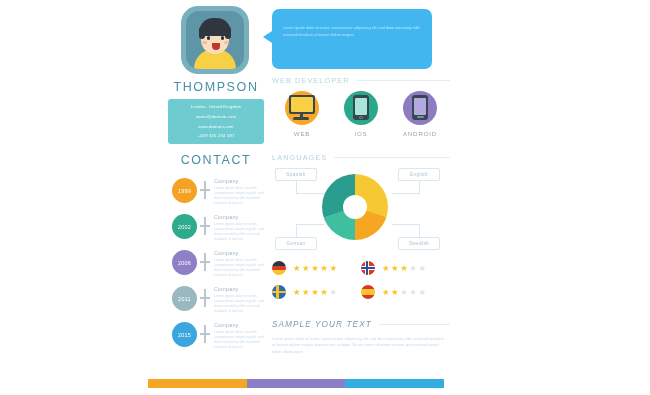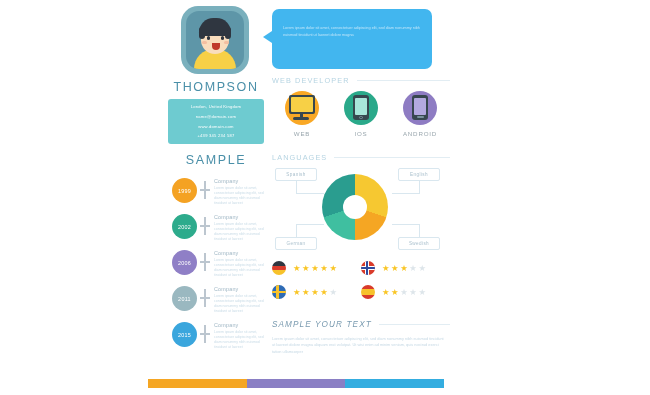--- a/index.html
+++ b/index.html
@@ -188,21 +188,21 @@
 
     <div class="side-head" id="contact-head">THOMPSON</div>
 
     <div id="contact-card" style="background: rgb(110, 203, 208);">
       <div class="c-line">London, United Kingdom</div>
       <div class="c-line">name@domain.com</div>
       <div class="c-line">www.domain.com</div>
       <div class="c-line">+439 345 234 587</div>
     </div>
 
-    <div class="side-head" id="history-head">SAMPLE</div>
+    <div class="side-head" id="history-head">CONTACT</div>
 
     <div id="timeline">
       <div class="tl-row">
         <div class="tl-circle" style="background: rgb(244, 162, 35);">1999</div>
         <div class="tl-dash"></div>
         <div class="tl-bar"></div>
         <div class="tl-body">
           <div class="tl-company">Company</div>
           <div class="tl-text">Lorem ipsum dolor sit amet, consectetuer adipiscing elit, sed diam nonummy nibh euismod tincidunt ut laoreet</div>
         </div>

